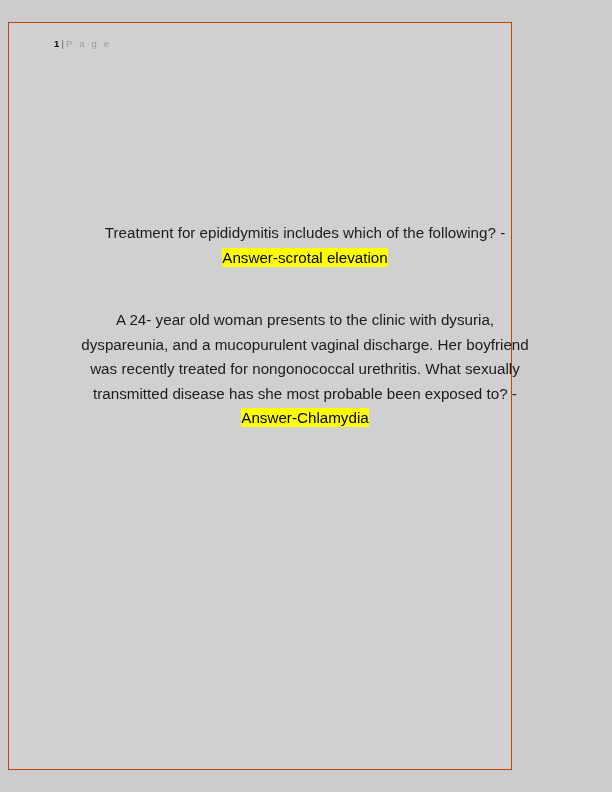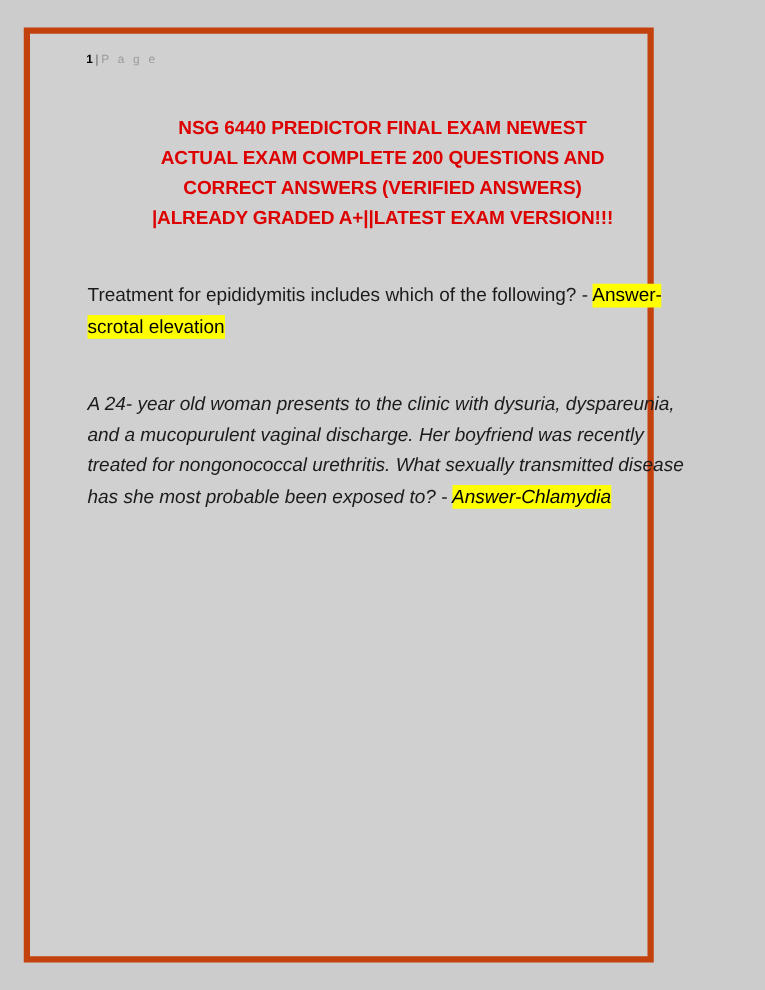--- a/index.html
+++ b/index.html
@@ -9,26 +9,26 @@
   body {
     width: 612px;
     height: 792px;
     background: #cccccc;
     font-family: "Liberation Sans", sans-serif;
     overflow: hidden;
   }
 
   .page {
     position: absolute;
-    left: 19px;
+    left: 8px;
     top: 22px;
     width: 504px;
     height: 748px;
     background: #d0d0d0;
-    border: 5px solid #c2410c;
+    border: 1px solid #c2410c;
     box-sizing: border-box;
   }
 
   .page-inner {
     position: relative;
     width: 100%;
     height: 100%;
   }
 
   
@@ -78,25 +78,25 @@
     position: absolute;
     left: 46px;
     top: 198px;
     width: 478px;
   }
   .qa-block {
     font-size: 15.2px;
     line-height: 24.5px;
     color: #1b1b1b;
     margin-bottom: 38px;
-    text-align: left;
+    text-align: center;
+    margin-left: 22px;
   }
   .qa-block:last-child {
     margin-bottom: 0;
-    font-style: italic;
   }
   .qa-text {
     display: inline;
   }
   .hl {
     background: #ffff00;
     color: #000000;
     box-decoration-break: clone;
     -webkit-box-decoration-break: clone;
     padding: 1px 0 1px 0;
@@ -105,26 +105,20 @@
 </head>
 <body>
 
 <div class="page">
   <div class="page-inner">
 
     <div class="running-header">
       <span class="pg-num">1</span><span class="pg-sep">|</span><span class="pg-word">P a g e</span>
     </div>
 
-    <div class="doc-title">
-      <span class="tline">NSG 6440 PREDICTOR FINAL EXAM NEWEST</span>
-      <span class="tline">ACTUAL EXAM COMPLETE 200 QUESTIONS AND</span>
-      <span class="tline">CORRECT ANSWERS (VERIFIED ANSWERS)</span>
-      <span class="tline">|ALREADY GRADED A+||LATEST EXAM VERSION!!!</span>
-    </div>
 
     <div class="qa-list">
 
       <div class="qa-block"><span class="qa-text">Treatment for epididymitis includes which of the following? - </span><span class="hl">Answer-scrotal elevation</span></div>
 
 
 
       <div class="qa-block"><span class="qa-text">A 24- year old woman presents to the clinic with dysuria, dyspareunia, and a mucopurulent vaginal discharge. Her boyfriend was recently treated for nongonococcal urethritis. What sexually transmitted disease has she most probable been exposed to? - </span><span class="hl">Answer-Chlamydia</span></div>
 
     </div>

